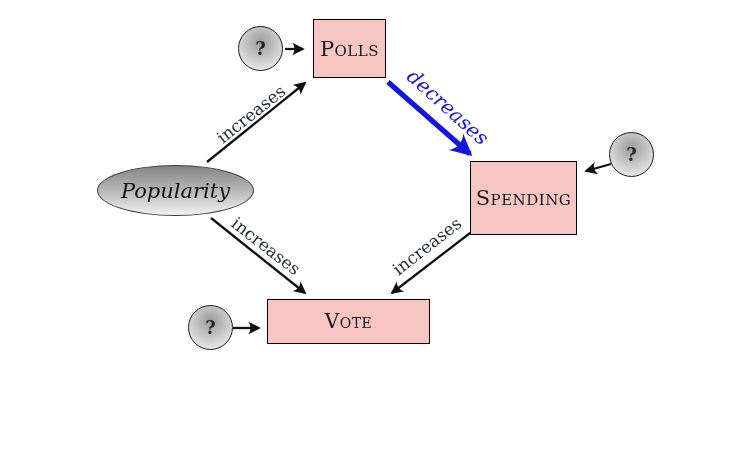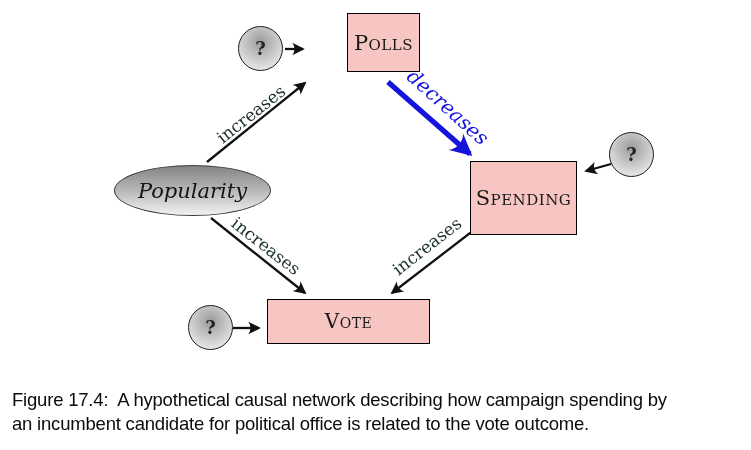--- a/index.html
+++ b/index.html
@@ -24,26 +24,26 @@
     display: flex;
     align-items: center;
     justify-content: center;
     flex-direction: column;
     font-variant: small-caps;
     font-size: 21px;
     letter-spacing: 0.5px;
     color: #181818;
     box-sizing: border-box;
   }
-  .node-polls    { left: 313px; top: 13px;  width: 73px;  height: 59px; margin-left: 34px; }
+  .node-polls    { left: 313px; top: 19px;  width: 73px;  height: 59px; }
   .node-spending { left: 470px; top: 161px; width: 107px; height: 74px; }
   .node-vote     { left: 267px; top: 299px; width: 163px; height: 45px; font-size: 20px; line-height: 25px; }
   .node-ellipse {
     position: absolute;
-    left: 114px; top: 165px;
+    left: 97px; top: 165px;
     width: 157px; height: 51px;
     border-radius: 50%;
     border: 1.2px solid #3a3a3a;
     background: linear-gradient(180deg, #848484 0%, #bdbdbd 55%, #f2f2f2 100%);
     display: flex;
     align-items: center;
     justify-content: center;
     font-style: italic;
     font-size: 21px;
     color: #141414;
@@ -142,20 +142,14 @@
   </div>
   <div class="q-circle q-vote">
     <span>?</span>
   </div>
 
   <div class="edge-label lbl-inc-polls">increases</div>
   <div class="edge-label lbl-inc-vote">increases</div>
   <div class="edge-label lbl-inc-spend">increases</div>
   <div class="edge-label lbl-decreases">decreases</div>
 
-  <div class="caption">
-    <div class="cap-line1">
-      <span class="cap-label">Figure 17.4:</span><span>A hypothetical causal network describing how campaign spending by</span>
-    </div>
-    <div class="cap-line2">an incumbent candidate for political office is related to the vote outcome.</div>
-  </div>
 
 </div>
 
 </body></html>

